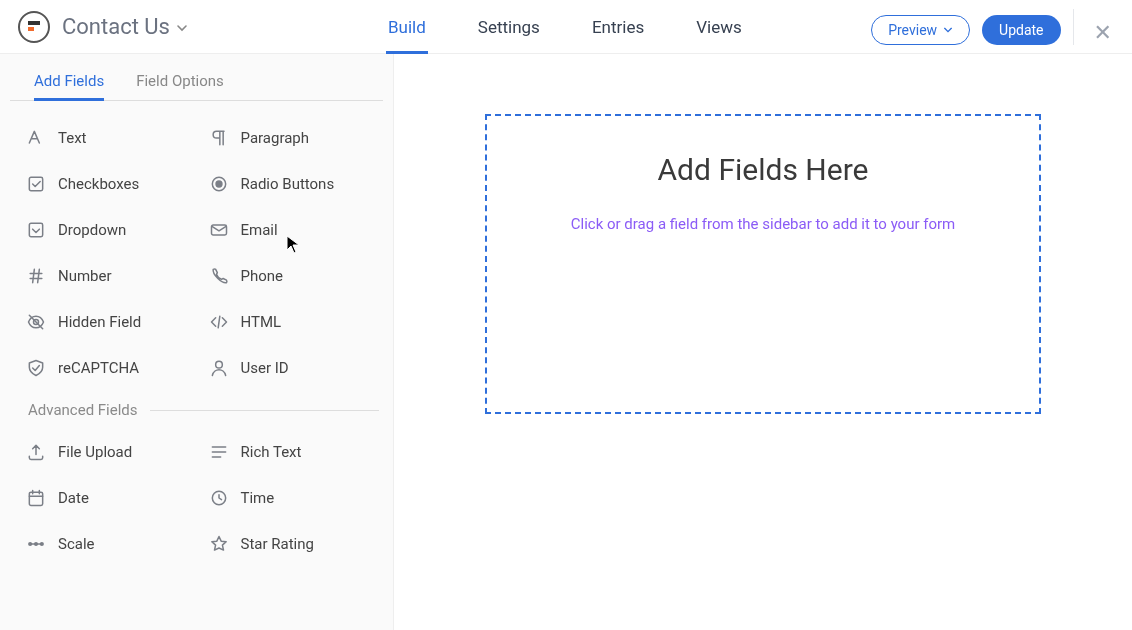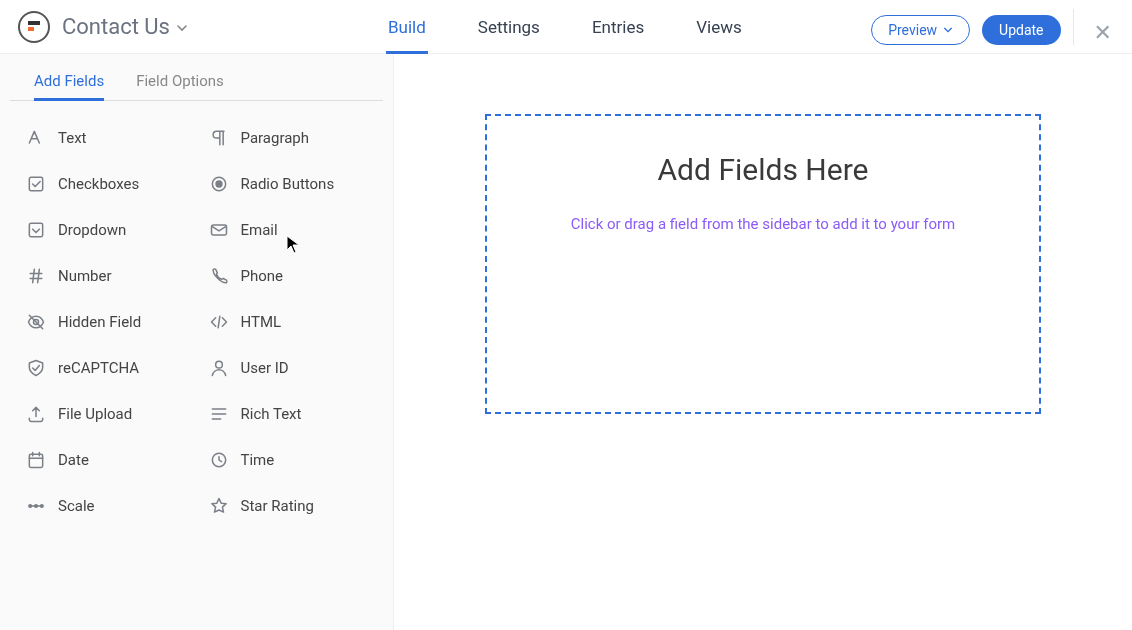--- a/index.html
+++ b/index.html
@@ -360,20 +360,24 @@
           <div class="field-icon">
             <svg viewBox="0 0 24 24">
               <circle cx="12" cy="8" r="4" stroke="currentColor" stroke-width="1.8" stroke-linecap="round" stroke-linejoin="round" fill="none"></circle>
               <path d="M4 21 c1-5 5-7 8-7 s7 2 8 7" stroke="currentColor" stroke-width="1.8" stroke-linecap="round" stroke-linejoin="round" fill="none"></path>
             </svg>
           </div>
           <div class="field-label">User ID</div>
         </div>
       </div>
 
+    <div class="section-head">
+      <span class="title">Advanced Fields</span>
+      <span class="line"></span>
+    </div>
 
     <div class="field-grid" id="advanced-fields">
         <div class="field-item">
           <div class="field-icon">
             <svg viewBox="0 0 24 24">
               <path d="M12 15 V4 M8 8 l4-4 4 4 M4 17 v2 a2 2 0 0 0 2 2 h12 a2 2 0 0 0 2-2 v-2" stroke="currentColor" stroke-width="1.8" stroke-linecap="round" stroke-linejoin="round" fill="none"></path>
             </svg>
           </div>
           <div class="field-label">File Upload</div>
         </div>

